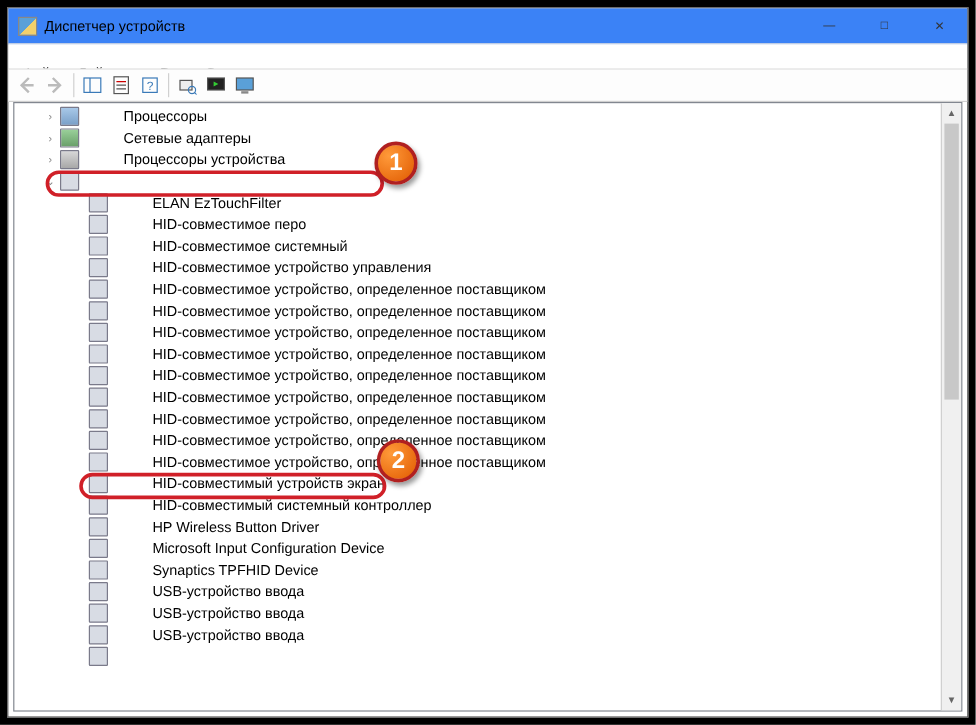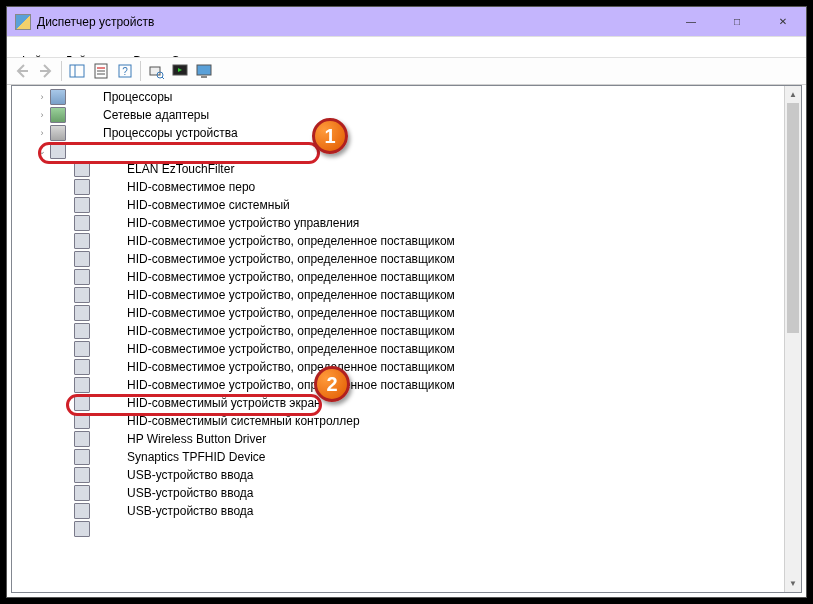--- a/index.html
+++ b/index.html
@@ -16,21 +16,21 @@
     background: #fff;
     border: 1px solid #555;
     display: flex;
     flex-direction: column;
   }
   .titlebar {
     height: 30px;
     display: flex;
     align-items: center;
     padding: 0 0 0 8px;
-    background: #c4b5fd;
+    background: #3b82f6;
     border-bottom: 1px solid #e0e0e0;
   }
   .title-icon {
     width: 16px; height: 16px;
     margin-right: 6px;
     background: linear-gradient(135deg,#5aa0d8 0 50%,#f2d06b 50% 100%);
     border: 1px solid #888;
   }
   .title-text { flex: 1; font-size: 12px; }
   .win-controls { display: flex; }
@@ -377,20 +377,26 @@
           <div class="node">
             <span class="pad pad-3"></span>
             <span class="exp empty"></span>
             <span class="devicon"></span>
             <span class="node-label">HP Wireless Button Driver</span>
           </div>
           <div class="node">
             <span class="pad pad-3"></span>
             <span class="exp empty"></span>
             <span class="devicon"></span>
+            <span class="node-label">Microsoft Input Configuration Device</span>
+          </div>
+          <div class="node">
+            <span class="pad pad-3"></span>
+            <span class="exp empty"></span>
+            <span class="devicon"></span>
             <span class="node-label">Synaptics TPFHID Device</span>
           </div>
           <div class="node">
             <span class="pad pad-3"></span>
             <span class="exp empty"></span>
             <span class="devicon"></span>
             <span class="node-label">USB-устройство ввода</span>
           </div>
           <div class="node">
             <span class="pad pad-3"></span>

